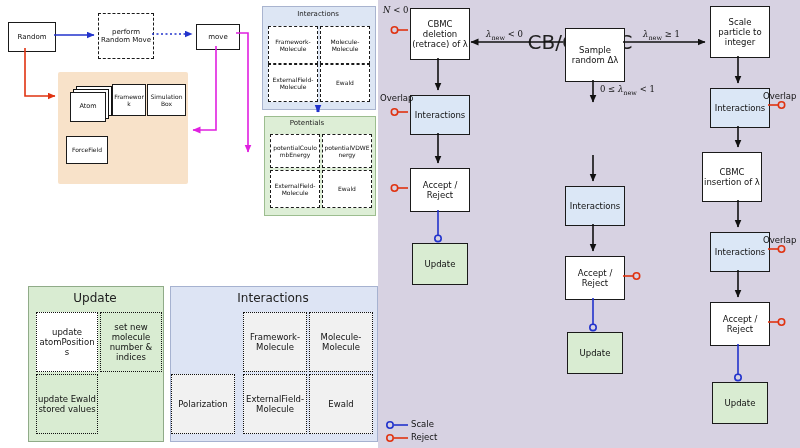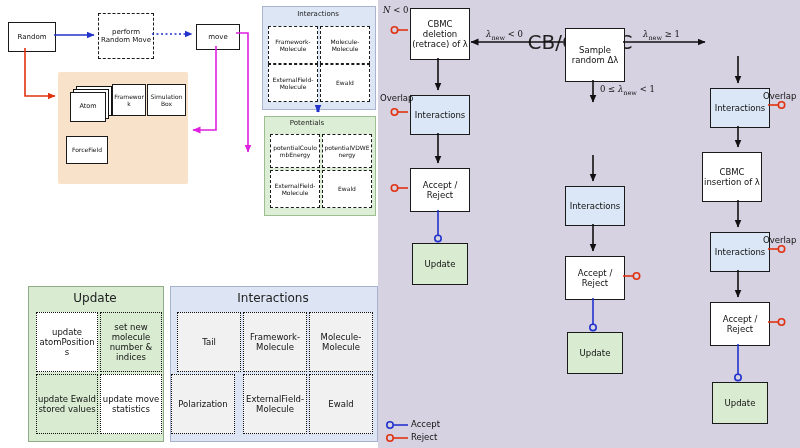--- a/index.html
+++ b/index.html
@@ -71,59 +71,58 @@
   <div class="box dashed f6" style="left:270px;top:134px;width:46px;height:30px">potentialCoulombEnergy</div>
   <div class="box dashed f6" style="left:322px;top:134px;width:46px;height:30px">potentialVDWEnergy</div>
   <div class="box dashed f6" style="left:270px;top:170px;width:46px;height:34px">ExternalField-Molecule</div>
   <div class="box dashed f6" style="left:322px;top:170px;width:46px;height:34px">Ewald</div>
 
   <div class="panel" style="left:28px;top:286px;width:134px;height:154px;background:var(--c-update_fill,#d9ecd2);border:1px solid #90ab88"></div>
   <div class="panel-title f12" style="left:28px;top:291px;width:134px">Update</div>
   <div class="box dotted fill-none f85" style="left:100px;top:312px;width:58px;height:56px">set new molecule number &amp; indices</div>
   <div class="box dotted f85" style="left:36px;top:312px;width:58px;height:56px">update atomPositions</div>
   <div class="box dotted fill-none f85" style="left:36px;top:374px;width:58px;height:56px">update Ewald stored values</div>
-  <div class="box dotted f85" style="left:100px;top:374px;width:58px;height:56px">update move statistics</div>
 
   <div class="panel" style="left:170px;top:286px;width:206px;height:154px;background:#dde4f4;border:1px solid #a6b2d0"></div>
   <div class="panel-title f12" style="left:170px;top:291px;width:206px">Interactions</div>
-  <div class="box dotted fill-gray f85" style="left:177px;top:312px;width:60px;height:56px">Tail</div>
   <div class="box dotted fill-gray f85" style="left:243px;top:312px;width:60px;height:56px">Framework-Molecule</div>
   <div class="box dotted fill-gray f85" style="left:309px;top:312px;width:60px;height:56px">Molecule-Molecule</div>
   <div class="box dotted fill-gray f85" style="left:171px;top:374px;width:60px;height:56px">Polarization</div>
   <div class="box dotted fill-gray f85" style="left:243px;top:374px;width:60px;height:56px">ExternalField-Molecule</div>
   <div class="box dotted fill-gray f85" style="left:309px;top:374px;width:60px;height:56px">Ewald</div>
 
   <div class="main-title">CB/CFCMC</div>
 
   <div class="box thick f85" style="left:410px;top:8px;width:56px;height:48px">CBMC deletion (retrace) of λ</div>
   <div class="box thick fill-blue f85" style="left:410px;top:95px;width:56px;height:36px">Interactions</div>
   <div class="box thick f85" style="left:410px;top:168px;width:56px;height:40px">Accept / Reject</div>
   <div class="box thick fill-green f85" style="left:412px;top:243px;width:52px;height:38px">Update</div>
 
   <div class="box thick f85" style="left:565px;top:28px;width:56px;height:50px">Sample random Δλ</div>
   <div class="box thick fill-blue f85" style="left:565px;top:186px;width:56px;height:36px">Interactions</div>
   <div class="box thick f85" style="left:565px;top:256px;width:56px;height:40px">Accept / Reject</div>
   <div class="box thick fill-green f85" style="left:567px;top:332px;width:52px;height:38px">Update</div>
 
+  <div class="box thick f85" style="left:710px;top:6px;width:56px;height:48px">Scale particle to integer</div>
   <div class="box thick fill-blue f85" style="left:710px;top:88px;width:56px;height:36px">Interactions</div>
   <div class="box thick f85" style="left:702px;top:152px;width:56px;height:46px">CBMC insertion of λ</div>
   <div class="box thick fill-blue f85" style="left:710px;top:232px;width:56px;height:36px">Interactions</div>
   <div class="box thick f85" style="left:710px;top:302px;width:56px;height:40px">Accept / Reject</div>
   <div class="box thick fill-green f85" style="left:712px;top:382px;width:52px;height:38px">Update</div>
 
   <span class="mathlabel" style="left:383px;top:5px"><i>N</i><span> &lt; 0</span></span>
   <span class="mathlabel" style="left:486px;top:29px"><i>λ</i><sub>new</sub><span> &lt; 0</span></span>
   <span class="mathlabel" style="left:643px;top:29px"><i>λ</i><sub>new</sub><span> ≥ 1</span></span>
   <span class="mathlabel" style="left:600px;top:84px"><span>0 ≤ </span><i>λ</i><sub>new</sub><span> &lt; 1</span></span>
 
   <span class="plainlabel" style="left:380px;top:93px">Overlap</span>
   <span class="plainlabel" style="left:763px;top:91px">Overlap</span>
   <span class="plainlabel" style="left:763px;top:235px">Overlap</span>
 
-  <span class="plainlabel" style="left:411px;top:419px">Accept</span>
+  <span class="plainlabel" style="left:411px;top:419px">Scale</span>
   <span class="plainlabel" style="left:411px;top:432px">Reject</span>
 
   <svg class="overlay" width="800" height="448" viewBox="0 0 800 448">
     <defs>
       <marker id="mBlack" markerUnits="userSpaceOnUse" markerWidth="9" markerHeight="8" refX="7.5" refY="3.5" orient="auto">
           <path d="M0,0 L8,3.5 L0,7 Z"></path>
         </marker>
       <marker id="mBlue" markerUnits="userSpaceOnUse" markerWidth="9" markerHeight="8" refX="7.5" refY="3.5" orient="auto">
           <path d="M0,0 L8,3.5 L0,7 Z"></path>
         </marker>

